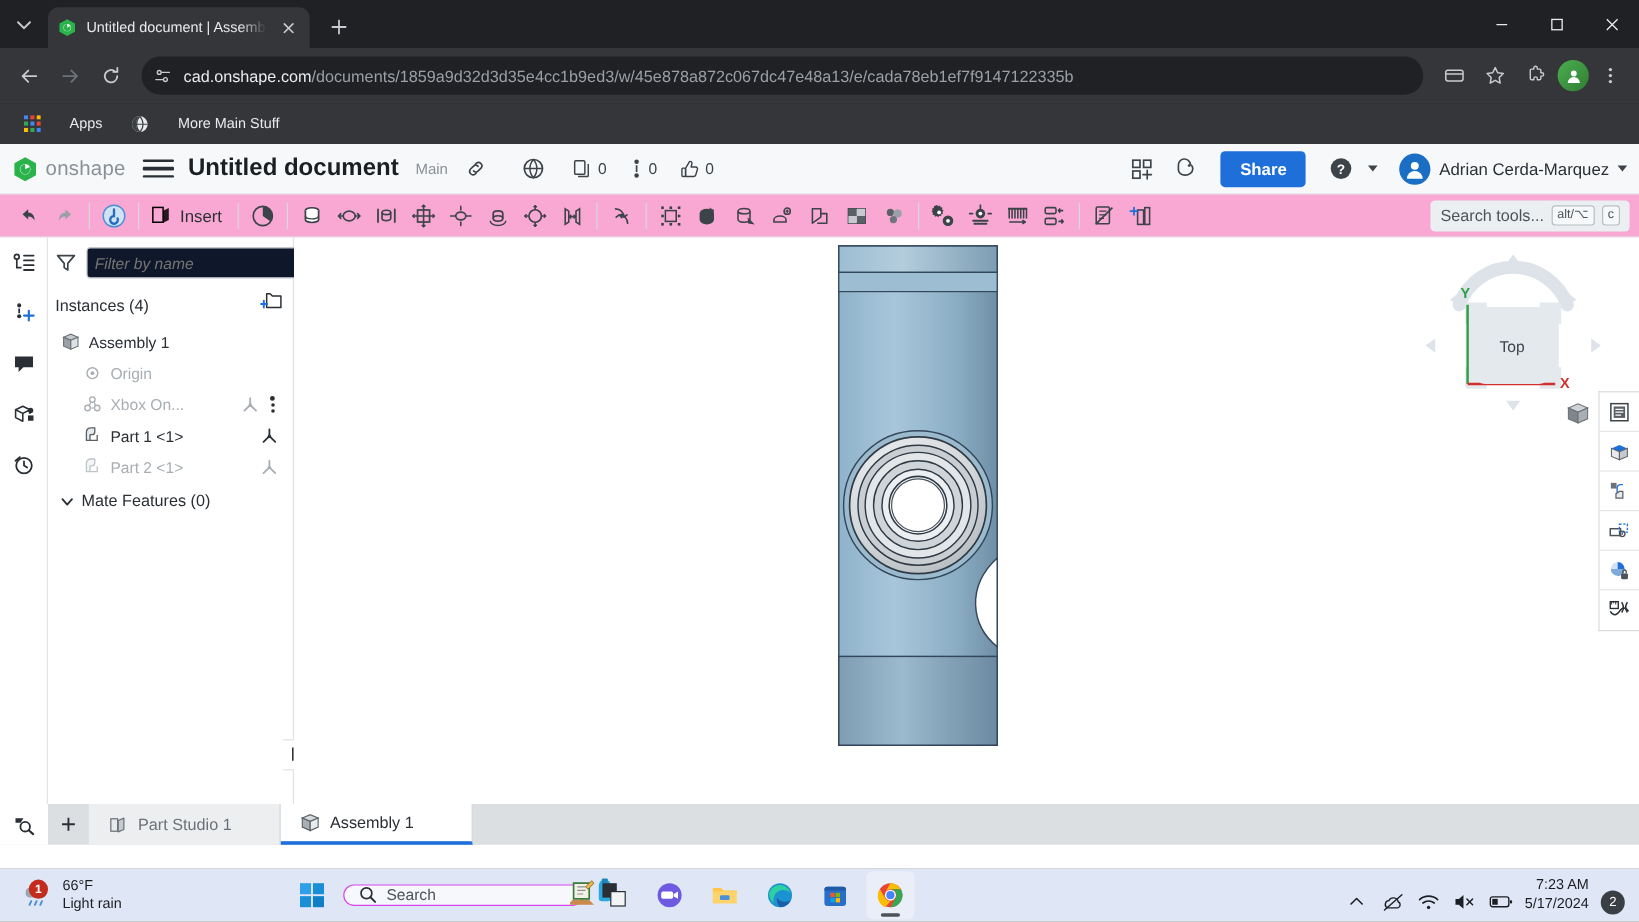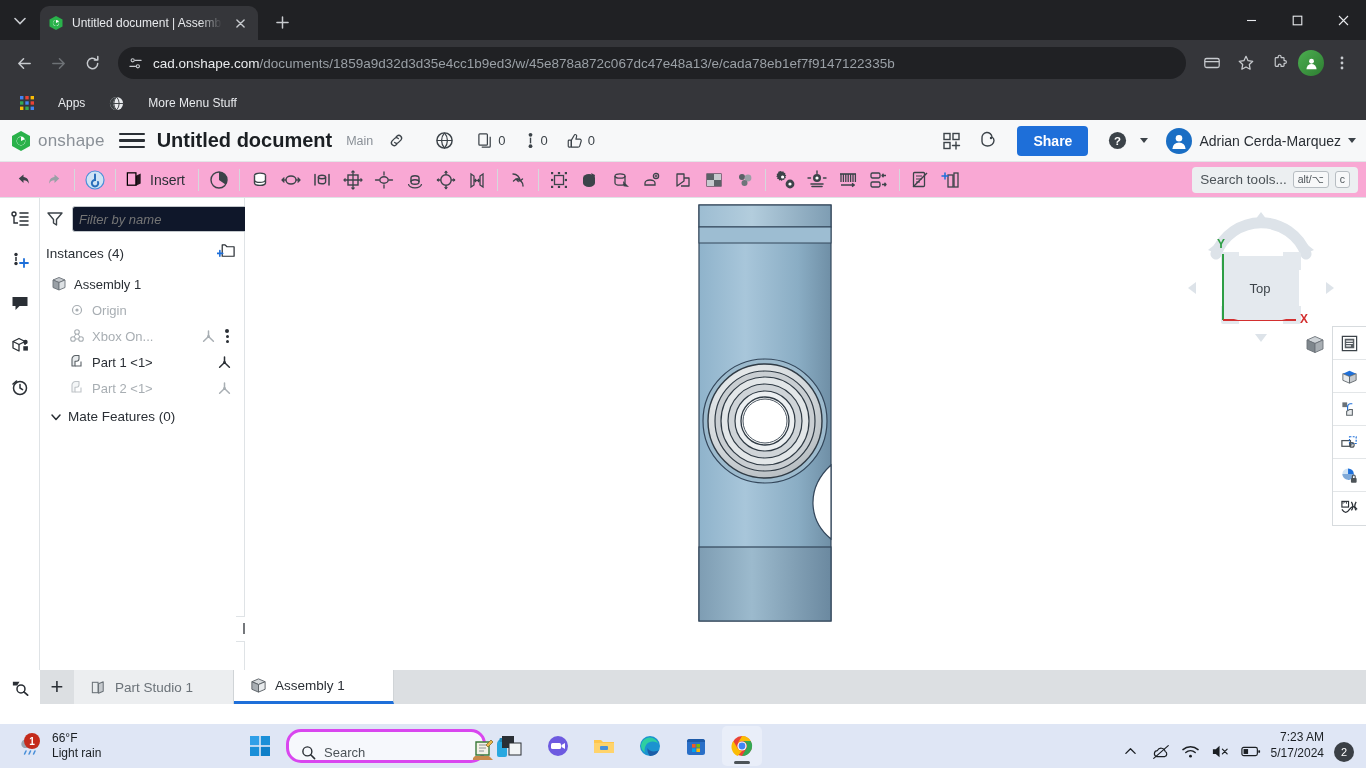--- a/index.html
+++ b/index.html
@@ -206,23 +206,23 @@
     position: absolute; left: 24px; top: 2px; width: 16px; height: 16px; border-radius: 50%;
     background: #c42b1c; color: #fff; font-size: 10px; display: flex;
     align-items: center; justify-content: center; font-weight: bold;
   }
   .weather-text { display: flex; flex-direction: column; line-height: 1.25; }
   .weather-temp { font-size: 12px; color: #1b1f23; }
   .weather-cond { font-size: 12px; color: #1b1f23; }
   .tb-center { display: flex; align-items: center; gap: 6px; }
   .start-btn { width: 40px; height: 40px; display: flex; align-items: center; justify-content: center; cursor: pointer; border-radius: 5px;}
   .tb-search {
-    width: 200px; height: 34px; background: #f6f8fc; border-radius: 15px;
-    display: flex; align-items: flex-end; gap: 8px; padding: 0 12px;
-    border: 3px solid #d946ef; cursor: text; position: relative;
+    width: 200px; height: 18px; background: #f6f8fc; border-radius: 15px;
+    display: flex; align-items: flex-start; gap: 8px; padding: 0 12px;
+    border: 1px solid #d946ef; cursor: text; position: relative;
   }
   .tb-search-label { font-size: 13px; color: #4c5358; }
   .tb-app { width: 40px; height: 40px; display: flex; align-items: center; justify-content: center; cursor: pointer; border-radius: 5px; position: relative;}
   .tb-app.active { background: #e9eef9; }
   .tb-app.active::after {
     content:''; position: absolute; bottom: 2px; left: 50%; transform: translateX(-50%);
     width: 16px; height: 3px; background: #4c5358; border-radius: 2px;
   }
   .tray { margin-left: auto; display: flex; align-items: flex-end; gap: 10px; padding-right: 12px; }
   .tray-icon { width: 20px; height: 20px; display: flex; align-items: center; justify-content: center; color: #1b1f23; cursor: pointer;}
@@ -354,21 +354,21 @@
           <rect x="10.6" y="10.6" width="3.4" height="3.4" fill="#4285f4"></rect>
       </svg>
       <span class="bm-label">Apps</span>
     </div>
     <div class="bm-item">
       <svg width="15" height="15" viewBox="0 0 16 16">
         <circle cx="8" cy="8" r="7" fill="#e8eaed"></circle>
         <path d="M8 1 a7 7 0 0 0 0 14 a9 9 0 0 1 0 -14" fill="#3c4043"></path>
         <path d="M1 8 H15 M8 1 a10 10 0 0 1 0 14 a10 10 0 0 1 0 -14" stroke="#3c4043" stroke-width="1" fill="none"></path>
       </svg>
-      <span class="bm-label">More Menu Stuff</span>
+      <span class="bm-label">More Main Stuff</span>
     </div>
   </div>
 
   <div class="app">
 
     <div class="os-header">
       <div class="os-logo">
         <svg width="22" height="22" viewBox="0 0 22 22">
           <polygon points="11,1 20,6 20,16 11,21 2,16 2,6" fill="#2ab24b"></polygon>
           <circle cx="11" cy="11" r="4.4" fill="#ffffff"></circle>

